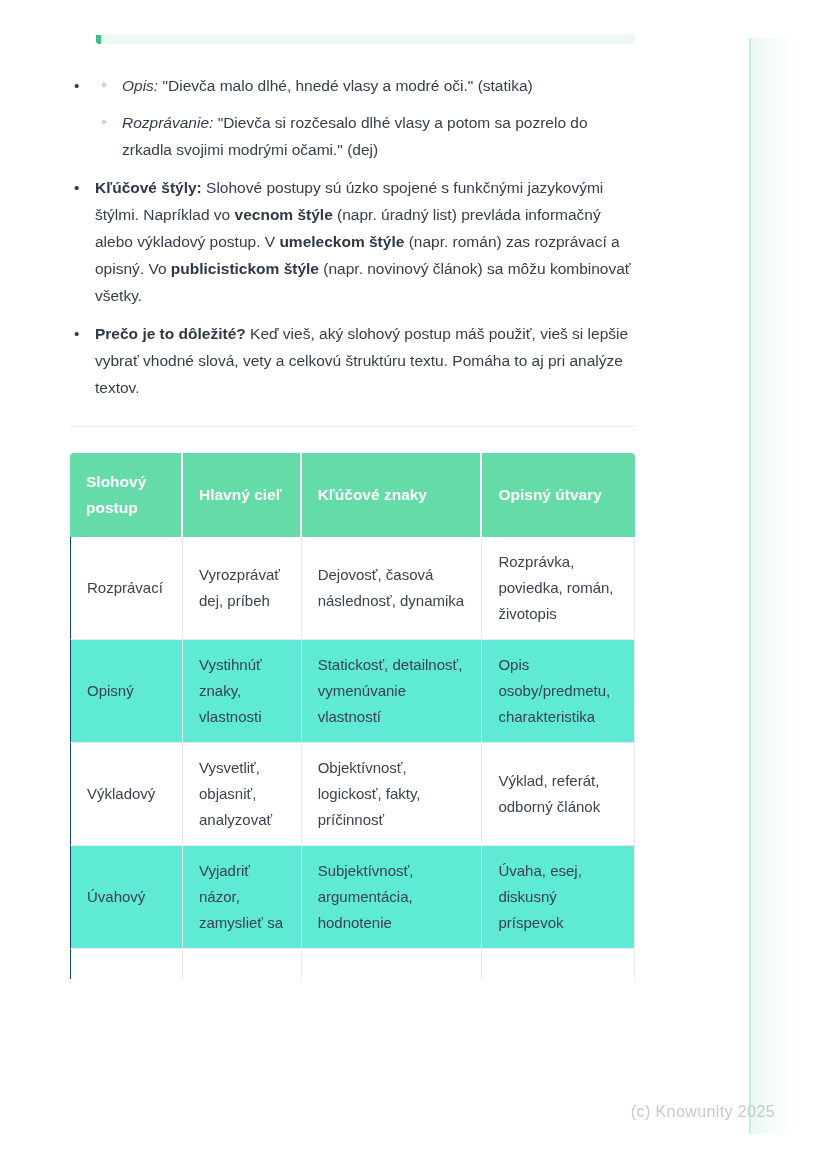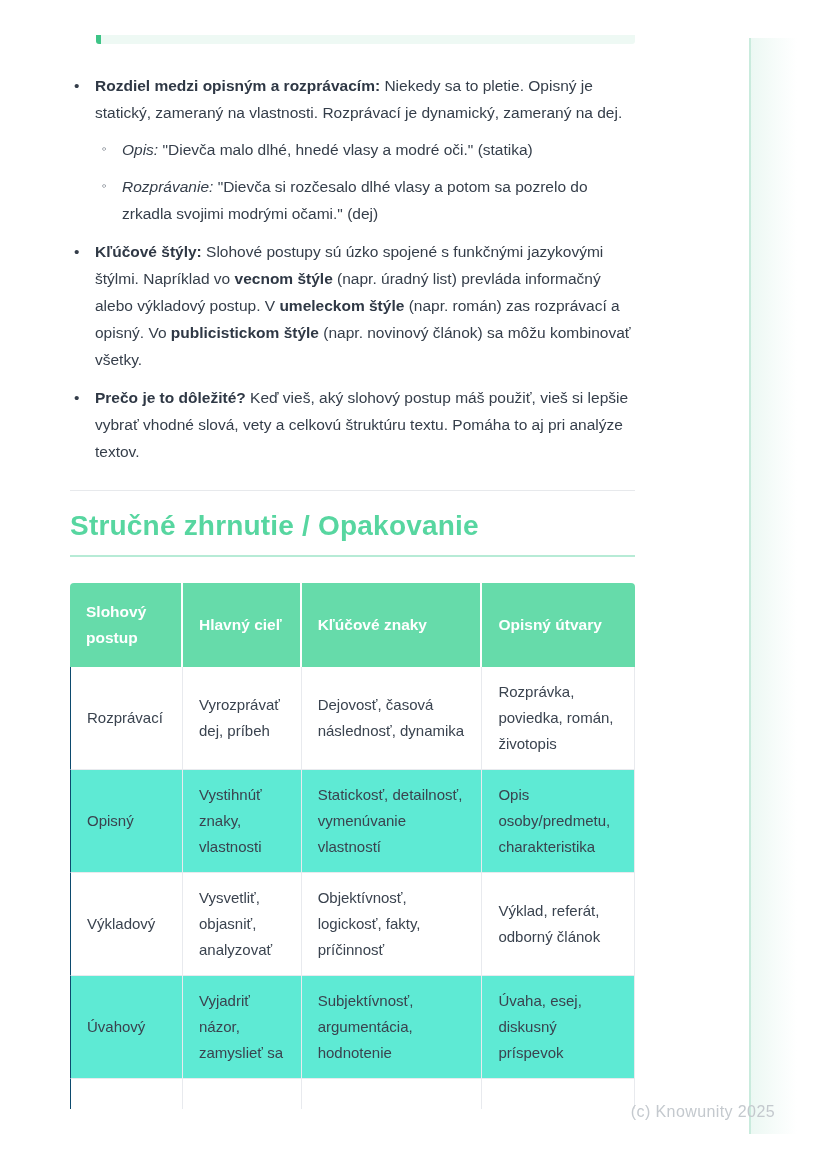--- a/index.html
+++ b/index.html
@@ -59,21 +59,20 @@
 <div class="accent-line"></div>
 
 <div class="page">
 
   <div class="callout-sliver"></div>
 
   <div class="list">
 
     <div class="bullet">
       <span class="dot">•</span>
-      <div><b>Rozdiel medzi opisným a rozprávacím:</b><span> Niekedy sa to pletie. Opisný je statický, zameraný na vlastnosti. Rozprávací je dynamický, zameraný na dej.</span></div>
       <div class="sublist">
         <div class="subitem">
           <span class="ring">◦</span>
           <i>Opis:</i><span> "Dievča malo dlhé, hnedé vlasy a modré oči." (statika)</span>
         </div>
         <div class="subitem">
           <span class="ring">◦</span>
           <i>Rozprávanie:</i><span> "Dievča si rozčesalo dlhé vlasy a potom sa pozrelo do zrkadla svojimi modrými očami." (dej)</span>
         </div>
       </div>
@@ -86,21 +85,20 @@
 
     <div class="bullet">
       <span class="dot">•</span>
       <div><b>Prečo je to dôležité?</b><span> Keď vieš, aký slohový postup máš použiť, vieš si lepšie vybrať vhodné slová, vety a celkovú štruktúru textu. Pomáha to aj pri analýze textov.</span></div>
     </div>
 
   </div>
 
   <div class="divider"></div>
 
-  <h1 class="section-title">Stručné zhrnutie / Opakovanie</h1>
 
   <div class="tbl-wrap">
     <table>
       <colgroup>
         <col style="width:20%">
           <col style="width:21%">
           <col style="width:32%">
           <col style="width:27%">
       </colgroup>
       <thead>

